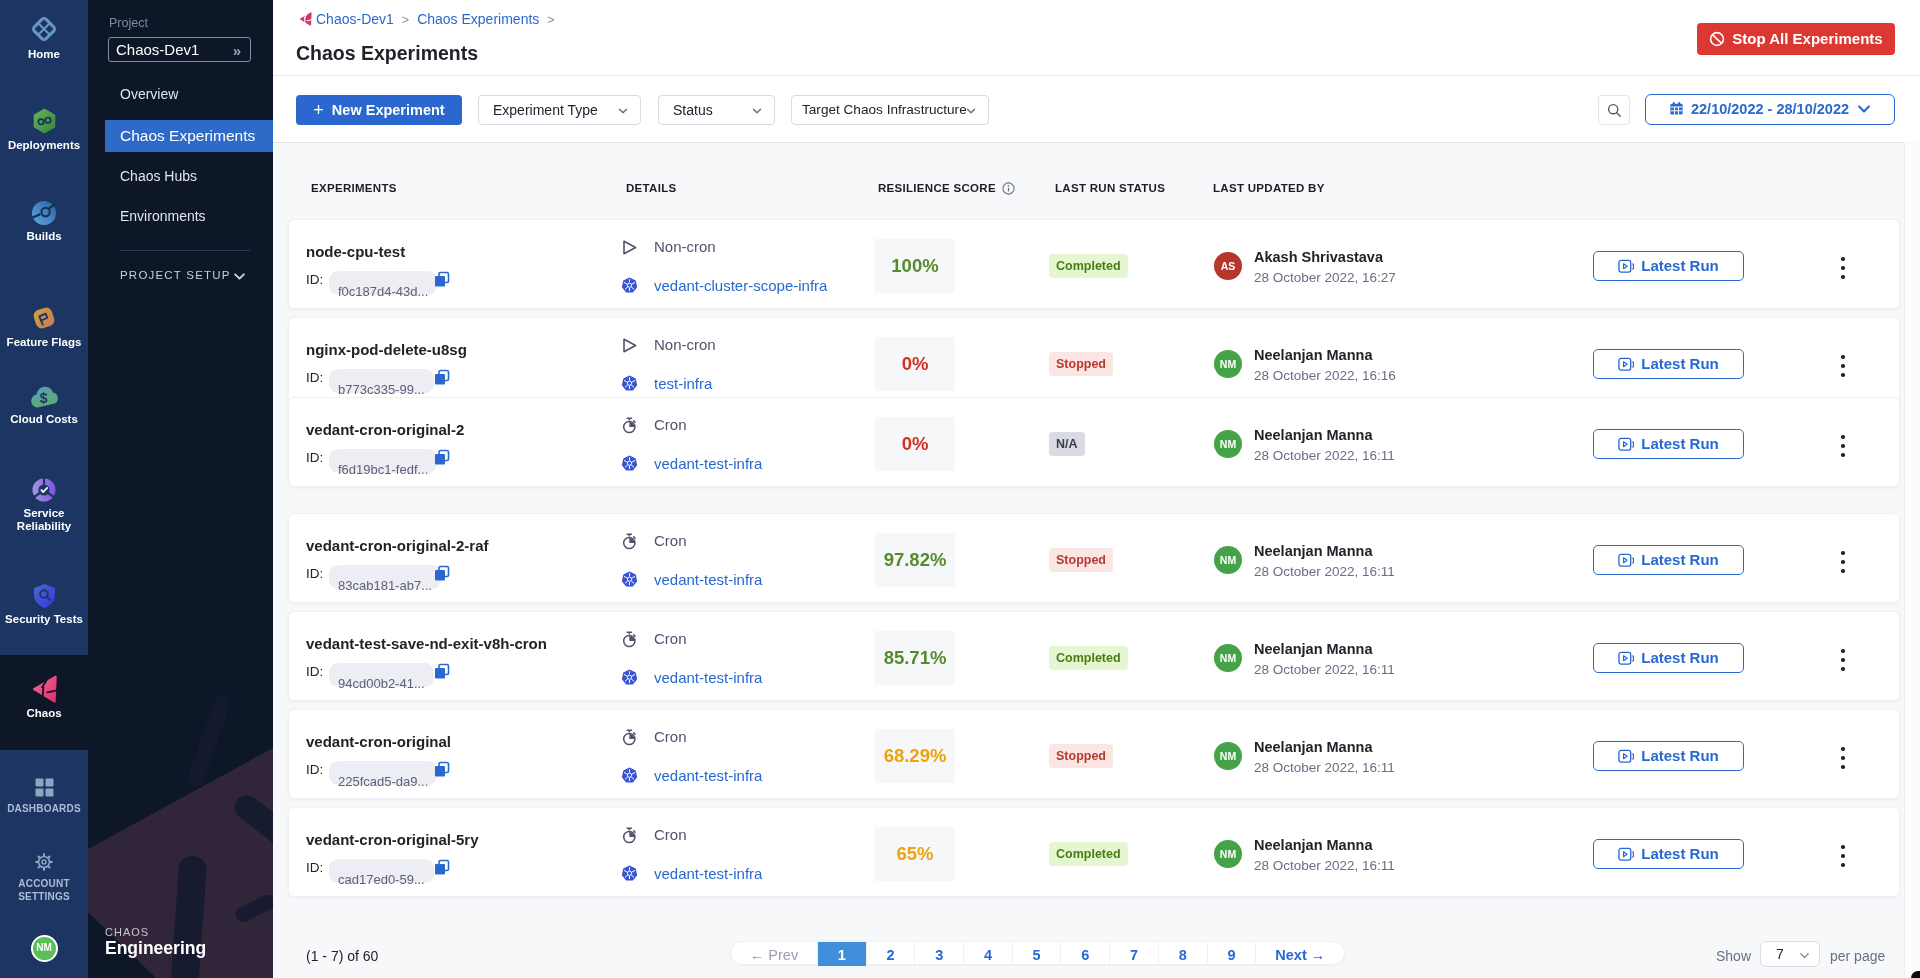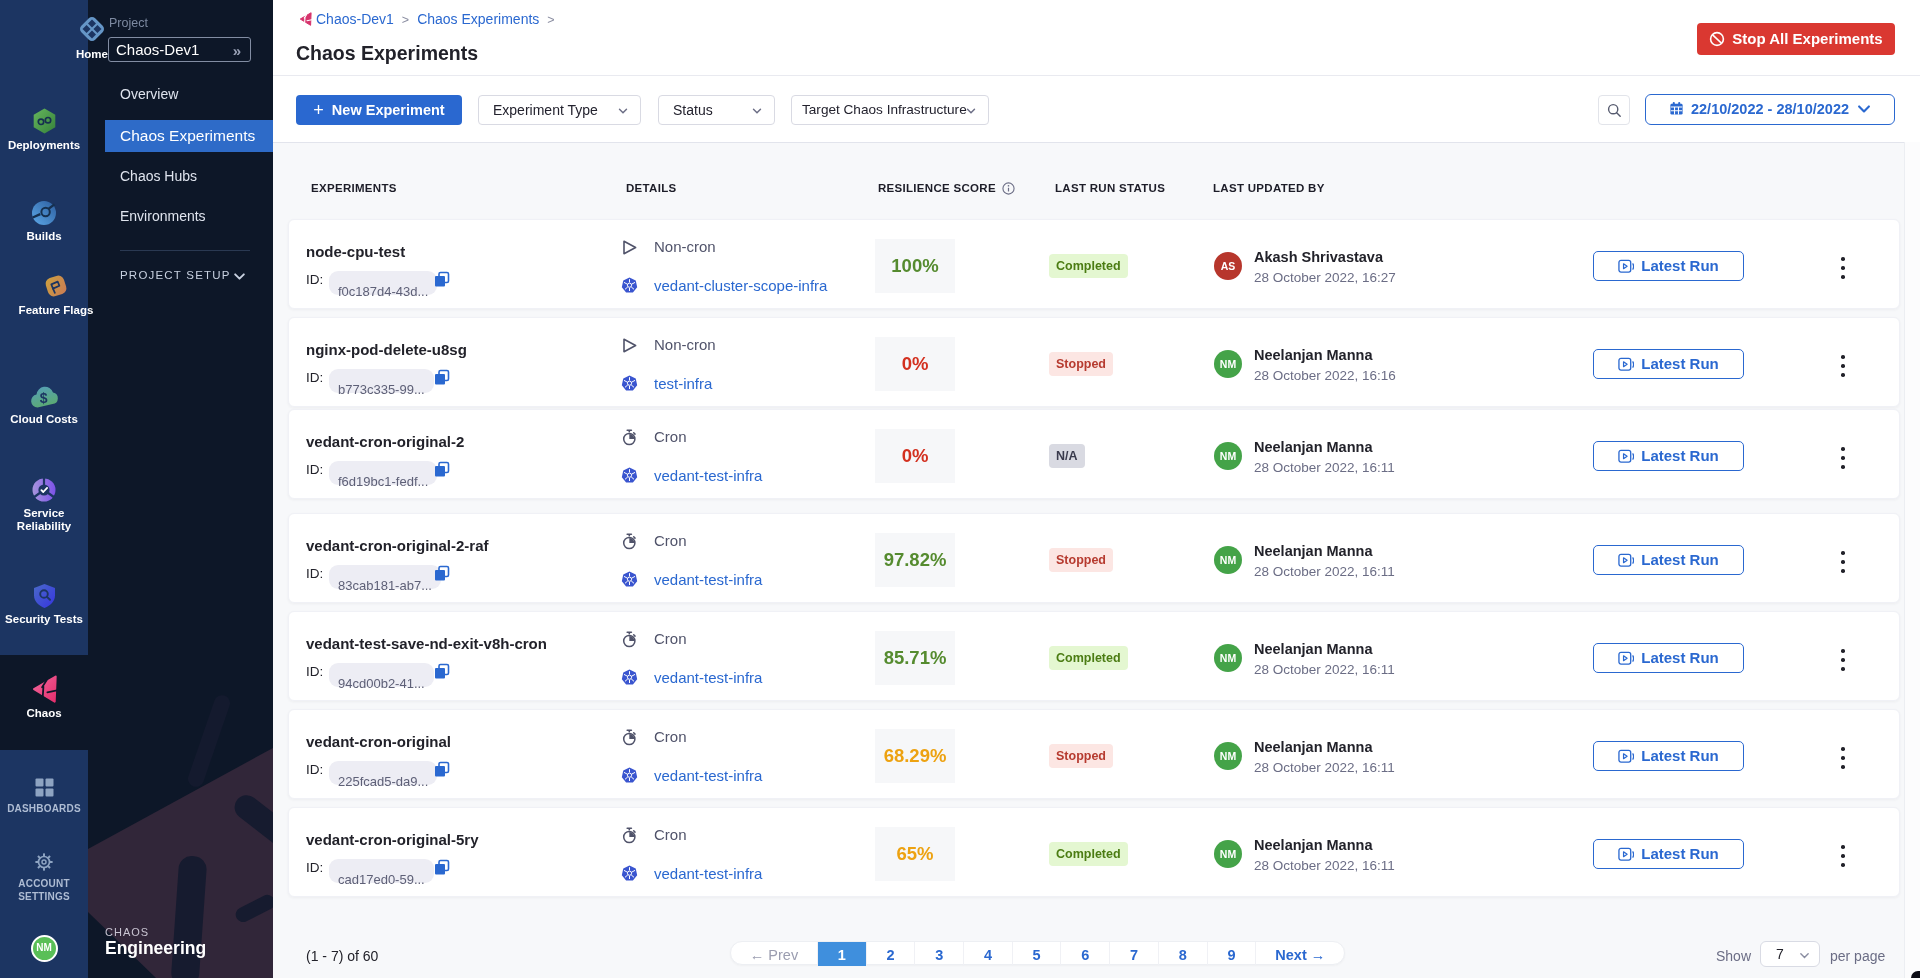--- a/index.html
+++ b/index.html
@@ -80,21 +80,21 @@
 #showlbl { position:absolute; left:1443px; top:948px; font-size:14px; color:#6b6d85; }
 #showsel { position:absolute; left:1487px; top:941px; width:60px; height:26px; border:1px solid #d9dbe4; border-radius:6px; font-size:14px; color:#22222a; line-height:24px; padding-left:15px; background:#fff; }
 #perpage { position:absolute; left:1557px; top:948px; font-size:14px; color:#6b6d85; }
 </style>
 </head>
 <body>
 
 <div id="iconbar">
   <div id="chaos-sel"></div>
 
-  <div class="navitem" style="top:14px;margin-left:48px;">
+  <div class="navitem" style="top:14px;">
     <svg width="30" height="30" viewBox="0 0 30 30">
       <g transform="rotate(45 15 15)">
         <rect x="5.2" y="5.2" width="19.6" height="19.6" rx="4.5" fill="#6596c7"></rect>
         <rect x="8.3" y="8.3" width="5.7" height="5.7" fill="#1c3562"></rect>
         <rect x="16" y="8.3" width="5.7" height="5.7" fill="#1c3562"></rect>
         <rect x="8.3" y="16" width="5.7" height="5.7" fill="#1c3562"></rect>
         <rect x="16" y="16" width="5.7" height="5.7" fill="#1c3562"></rect>
       </g>
     </svg>
     <div class="lbl">Home</div>
@@ -124,21 +124,21 @@
           </linearGradient>
         </defs>
       <circle cx="13" cy="13" r="12" fill="url(#gbld)"></circle>
       <path d="M1.7 17.5 L9.3 14.2" stroke="#16304f" stroke-width="2.4"></path>
       <circle cx="14.6" cy="12" r="4.2" fill="none" stroke="#16304f" stroke-width="2"></circle>
       <path d="M17.8 8.6 L23.5 4.4" stroke="#16304f" stroke-width="2.4"></path>
     </svg>
     <div class="lbl">Builds</div>
   </div>
 
-  <div class="navitem" style="top:272px;margin-left:12px;">
+  <div class="navitem" style="top:304px;">
     <svg width="28" height="28" viewBox="0 0 28 28">
       <defs>
           <linearGradient id="gff" x1="0" y1="0" x2="1" y2="1">
             <stop offset="0" stop-color="#cda23f"></stop>
             <stop offset="1" stop-color="#c97a55"></stop>
           </linearGradient>
         </defs>
       <rect x="4.5" y="4.5" width="19" height="19" rx="6" fill="url(#gff)" transform="rotate(-18 14 14)"></rect>
       <path d="M9.3 12.4 L15.7 9.6 L17.4 13.8 L11 16.6 Z" fill="none" stroke="#1c3562" stroke-width="1.7" stroke-linejoin="round"></path>
       <path d="M11 16.6 L12.9 20.8" stroke="#1c3562" stroke-width="1.7" stroke-linecap="round"></path>
@@ -407,21 +407,21 @@
             <rect x="1" y="1" width="12.5" height="12.5" rx="2.2" fill="none" stroke="#2a68d0" stroke-width="1.4"></rect>
             <path d="M5.9 4.7 L9.7 7.25 L5.9 9.8 z" fill="none" stroke="#2a68d0" stroke-width="1.3" stroke-linejoin="round"></path>
             <path d="M15.9 4.7 a6.5 6.5 0 0 1 0 5.6" fill="none" stroke="#2a68d0" stroke-width="1.4" stroke-linecap="round"></path>
           </svg>Latest Run</div>
     <div class="dots">
           <i></i>
           <i></i>
           <i></i>
         </div>
   </div>
-      <div class="rowcard" style="top:409px;">
+      <div class="rowcard" style="top:397px;">
     <div class="ename">vedant-cron-original-2</div>
     <div class="idlbl">ID:</div>
     <div class="idpill">f6d19bc1-fedf...</div>
     <svg class="cico" width="16" height="17" viewBox="0 0 16 17">
           <rect x="5" y="1.5" width="9.5" height="10" rx="1.5" fill="none" stroke="#2a68d0" stroke-width="1.6"></rect>
           <rect x="1" y="5" width="10" height="10.5" rx="1" fill="#2a68d0"></rect>
         </svg>
     <svg class="tico" width="15" height="17" viewBox="0 0 15 17">
           <circle cx="7.3" cy="10" r="5.6" fill="none" stroke="#50536a" stroke-width="1.5"></circle>
           <path d="M5.2 1.2 h4.2" stroke="#50536a" stroke-width="1.6" stroke-linecap="round"></path>

